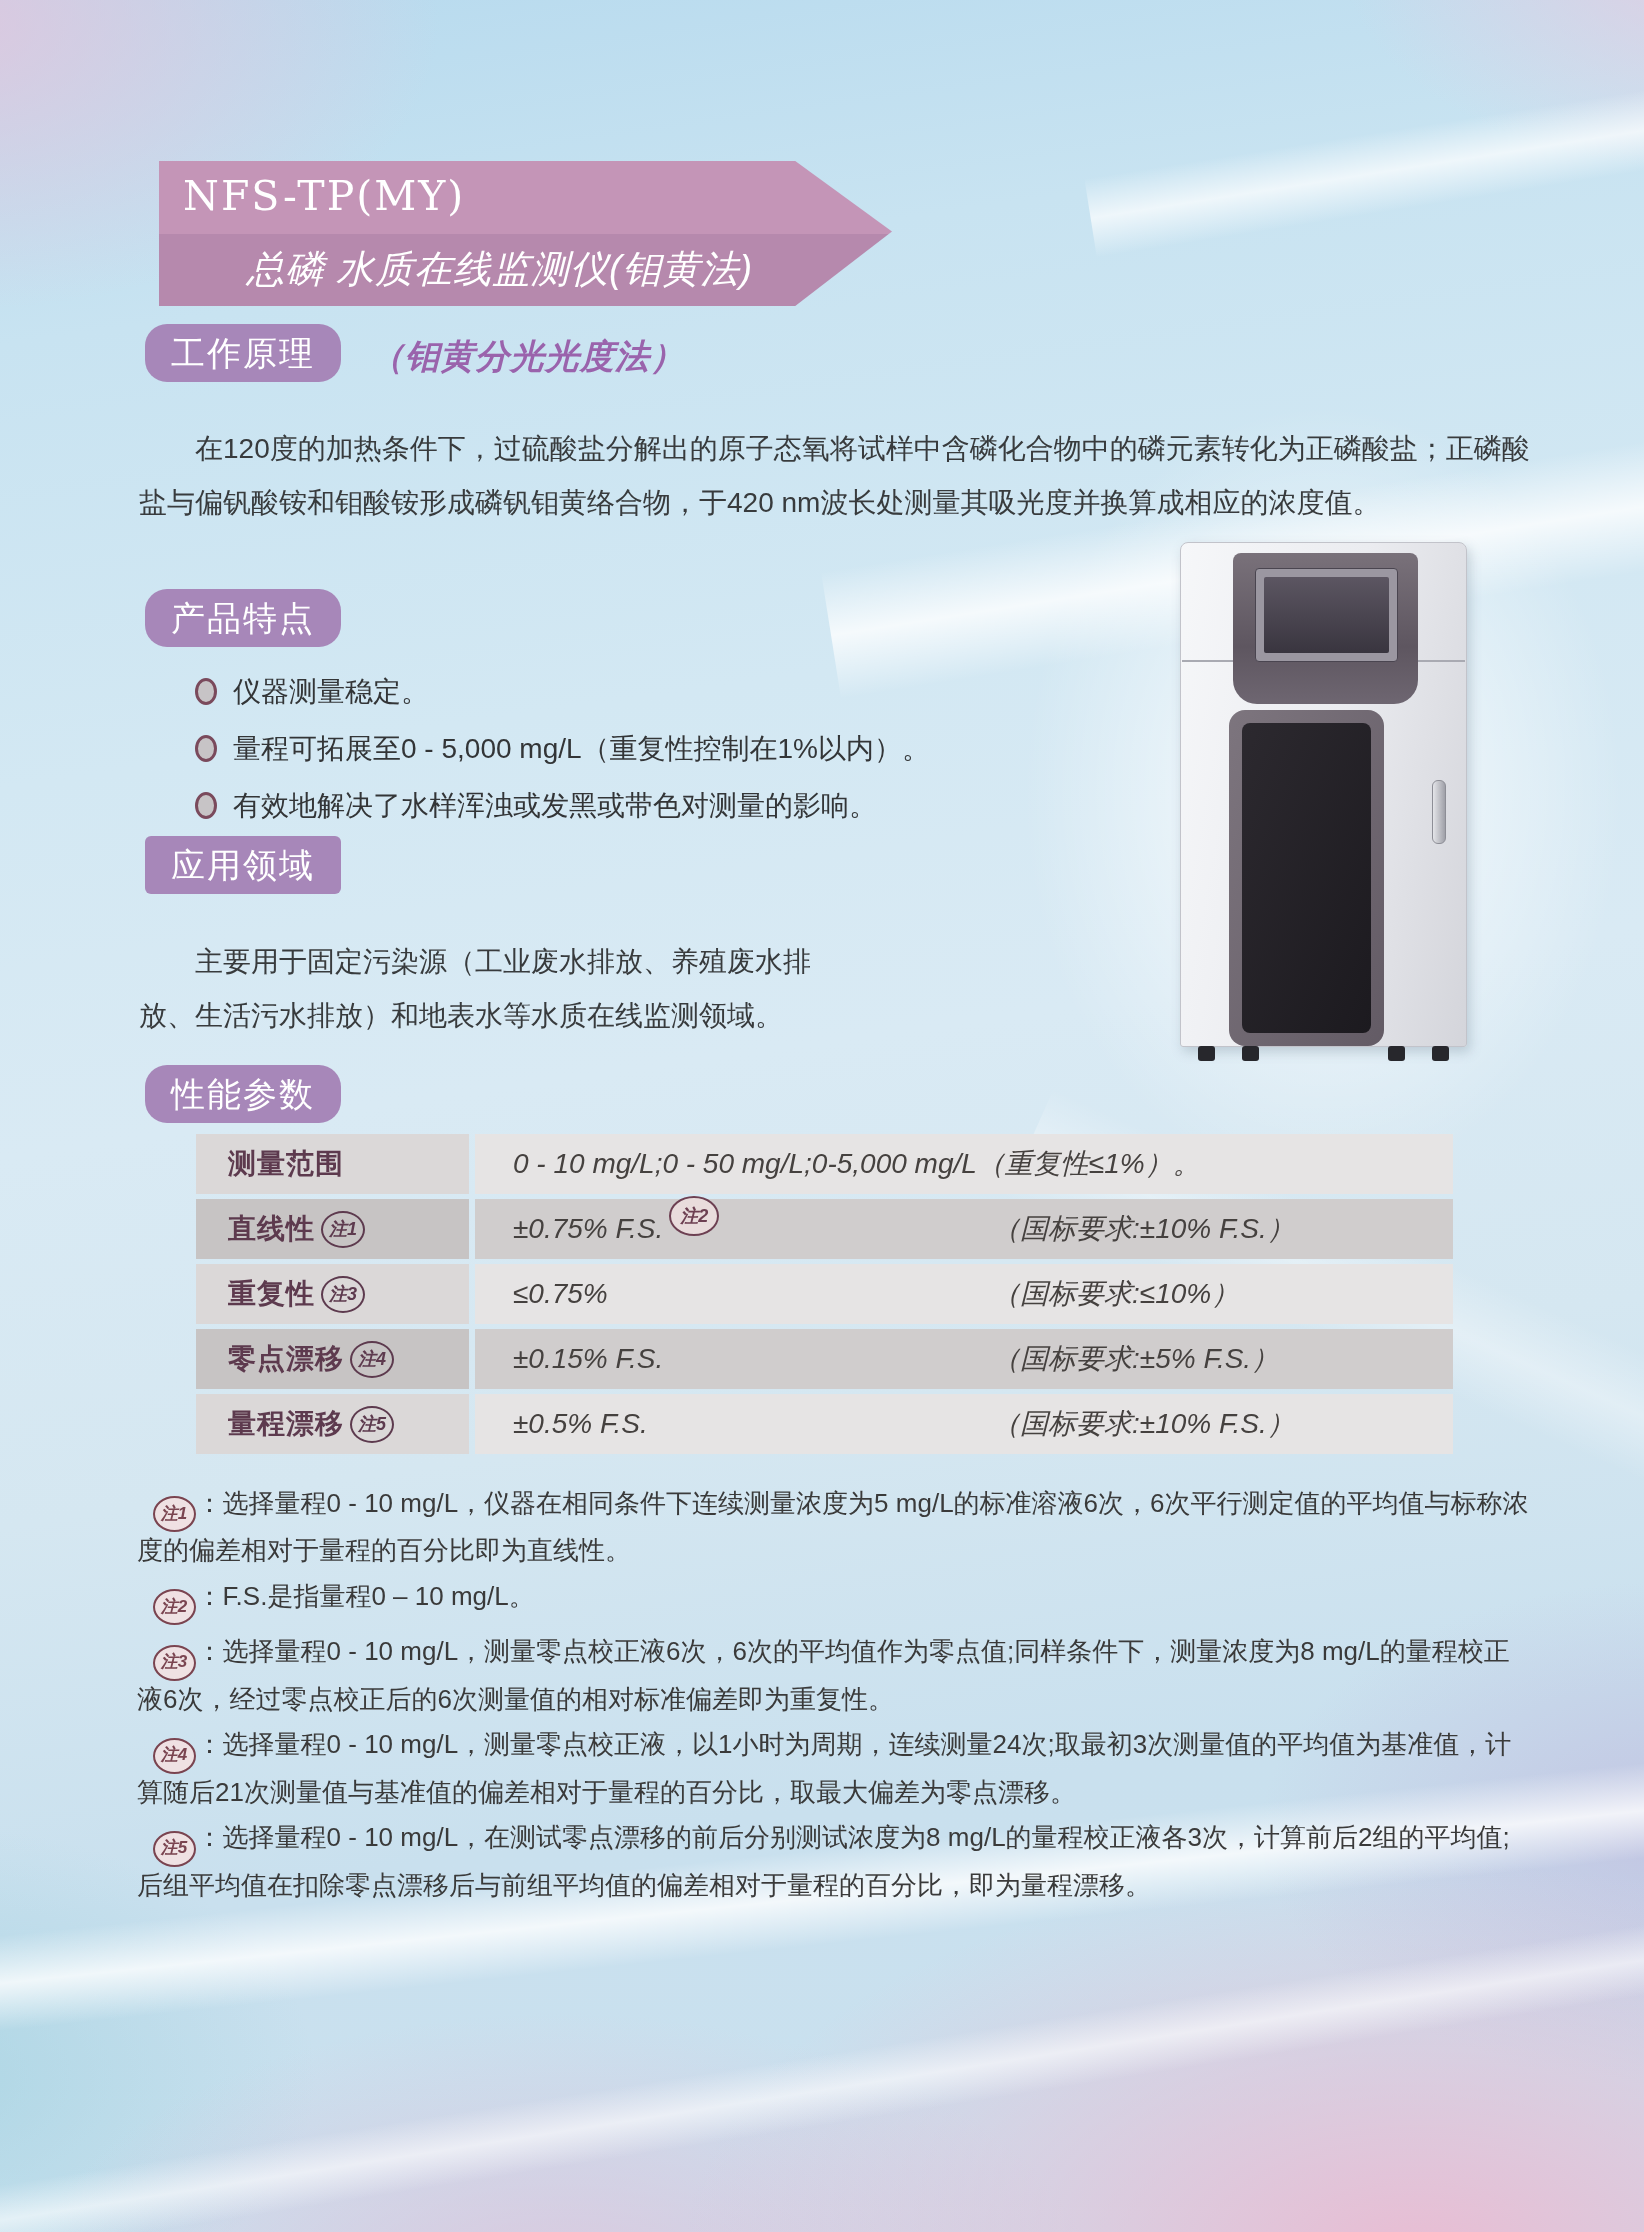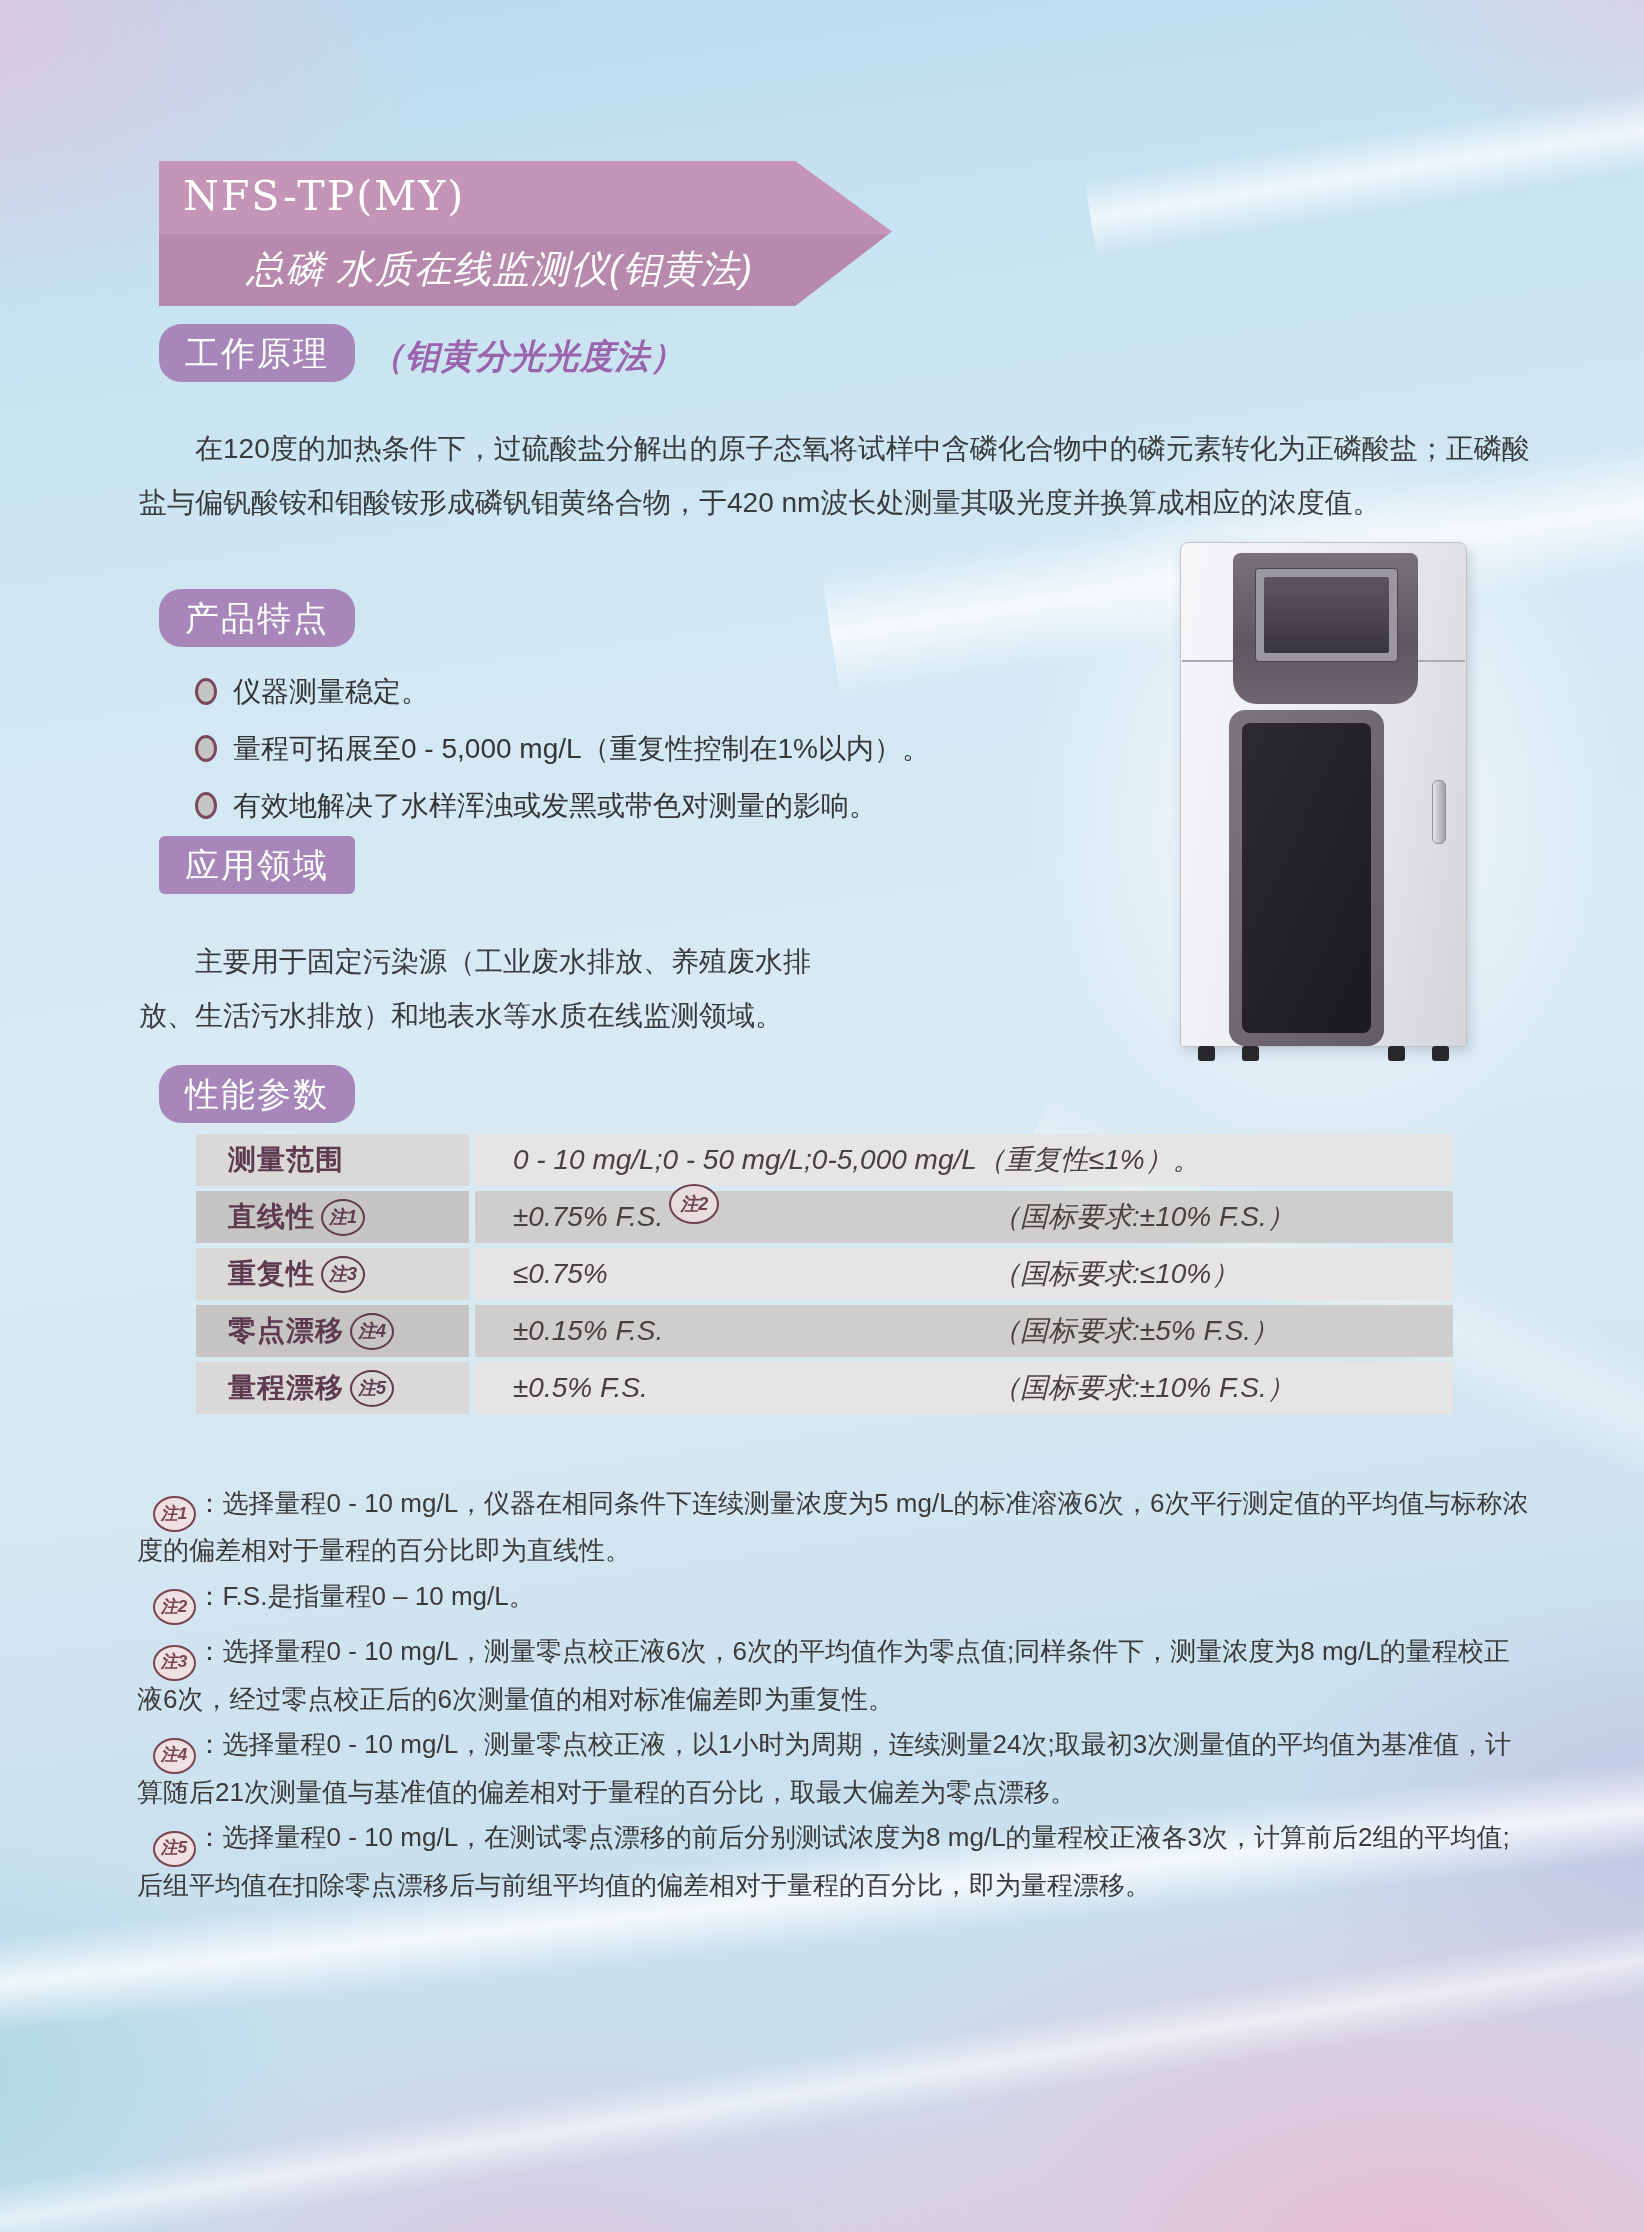--- a/index.html
+++ b/index.html
@@ -25,21 +25,21 @@
 
   
   .banner{position:absolute;left:159px;top:161px;width:733px;height:145px;
     clip-path:polygon(0 0,86.8% 0,100% 48.6%,86.8% 100%,0 100%);}
   .banner-top{height:50%;background:#c495b7;display:flex;align-items:center;padding-left:24px;box-sizing:border-box;}
   .banner-model{font-family:"DejaVu Serif","Liberation Serif",serif;font-size:41px;color:#fff;letter-spacing:2px;line-height:1.0;padding-bottom:2px;}
   .banner-bottom{height:50%;background:#b689ad;display:flex;align-items:center;justify-content:center;padding-right:7%;box-sizing:border-box;}
   .banner-title{font-size:38px;font-weight:normal;font-style:italic;color:#fff;letter-spacing:1px;}
 
   
-  .badge{position:absolute;left:159px;background:#a787b9;color:#fff;font-size:34px;letter-spacing:2px;
+  .badge{position:absolute;left:145px;background:#a787b9;color:#fff;font-size:34px;letter-spacing:2px;
     padding:12px 26px;border-radius:22px;line-height:1;}
   .badge.b-principle{top:324px;}
   .badge.b-features{top:553px;margin-top:36px;}
   .badge.b-apps{top:836px;border-radius:6px;}
   .badge.b-perf{top:1065px;}
   .sub-method{position:absolute;left:370px;top:334px;font-size:34px;font-weight:bold;font-style:italic;color:#9a63ac;letter-spacing:1px;}
 
   .para{position:absolute;color:#383b3d;font-size:28px;line-height:1.92;text-indent:2em;}
   .p-principle{left:139px;top:394px;width:1405px;}
   .p-apps{left:139px;top:907px;width:702px;}
@@ -62,21 +62,21 @@
   .dev-window-frame{position:absolute;left:48px;top:167px;width:155px;height:336px;border-radius:16px;
     background:linear-gradient(115deg,#7d757e,#635b65);}
   .dev-window{position:absolute;left:13px;top:13px;right:13px;bottom:13px;background:linear-gradient(115deg,#2c292f,#1c1a1f);border-radius:8px;}
   .dev-handle{position:absolute;right:20px;top:237px;width:12px;height:62px;border-radius:6px;
     background:linear-gradient(90deg,#e4e5e9,#9fa0a8);border:1px solid #8d8e96;}
   .wheel{position:absolute;bottom:0;width:17px;height:15px;background:#27272c;border-radius:3px;}
   .w1{left:18px;} .w2{left:62px;} .w3{right:62px;} .w4{right:18px;}
 
   
   .ptable{position:absolute;left:196px;top:1134px;width:1257px;}
-  .prow{display:flex;height:52px;margin-bottom:5px;}
+  .prow{display:flex;height:60px;margin-bottom:5px;}
   .pcell-label{width:273px;margin-right:6px;display:flex;align-items:center;padding-left:32px;box-sizing:border-box;
     font-weight:bold;font-size:28px;color:#5d3a4e;letter-spacing:1px;}
   .pcell-value{flex:1;position:relative;display:flex;align-items:center;padding-left:38px;box-sizing:border-box;
     font-style:italic;font-size:28px;color:#45413f;}
   .row-light .pcell-label{background:#dbd8d8;} .row-light .pcell-value{background:#e6e4e4;align-items:center;}
   .row-dark  .pcell-label{background:#c7c4c4;} .row-dark  .pcell-value{background:#d0cdcd;}
   .note-circ{display:inline-flex;align-items:center;justify-content:center;width:40px;height:33px;border-radius:50%;
     border:2px solid #5d3a4e;color:#5d3a4e;font-size:18px;font-weight:bold;font-style:italic;margin-left:6px;flex:0 0 auto;letter-spacing:0;}
   .vnote{position:relative;top:-13px;margin-left:6px;width:46px;height:36px;background:#e9dcdc;border-color:#6d4052;color:#6d4052;}
   .std{position:absolute;left:517px;white-space:nowrap;}

